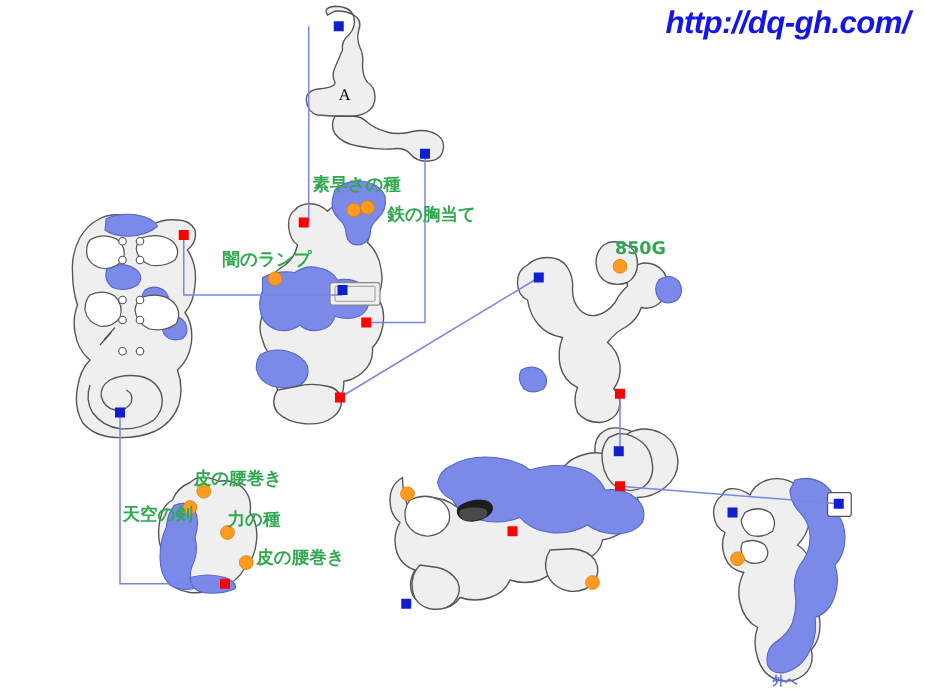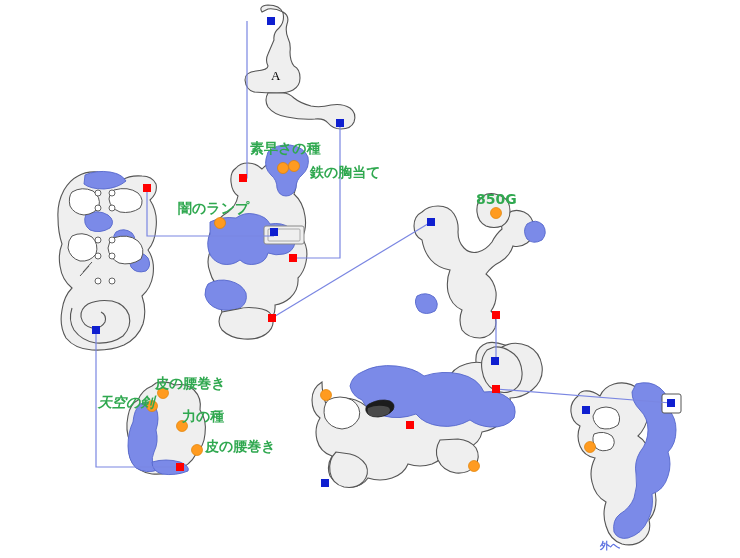--- a/index.html
+++ b/index.html
@@ -251,21 +251,22 @@
         <circle cx="590" cy="447" r="5.5" fill="#ff9b20" stroke="#e07f00" stroke-width="0.7"></circle>
       </g>
 
   </svg>
 
   <div id="label-layer">
       <div class="lbl lbl-room" style="left: 271px; top: 70px;">A</div>
       <div class="lbl lbl-item" style="left: 250px; top: 143px;">素早さの種</div>
       <div class="lbl lbl-item" style="left: 310px; top: 167px; text-align: center;">鉄の胸当て</div>
       <div class="lbl lbl-item" style="left: 178px; top: 203px; text-align: right;">闇のランプ</div>
-      <div class="lbl lbl-gold" style="left: 476px; top: 194px;">850G</div>
+      <div class="lbl lbl-gold" style="left: 492px; top: 194px;">850G</div>
       <div class="lbl lbl-item" style="left: 155px; top: 378px;">皮の腰巻き</div>
-      <div class="lbl lbl-item" style="left: 98px; top: 397px; font-style: italic;">天空の剣</div>
+      <div class="lbl lbl-item" style="left: 98px; top: 407px;">天空の剣</div>
       <div class="lbl lbl-item" style="left: 182px; top: 411px;">力の種</div>
       <div class="lbl lbl-item" style="left: 205px; top: 441px;">皮の腰巻き</div>
-      <div class="lbl lbl-exit" style="left: 600px; top: 540px;">外へ</div>
+      <div class="lbl lbl-exit" style="left: 618px; top: 540px;">外へ</div>
     </div>
 
+  <div id="watermark">http://dq-gh.com/</div>
 </div>
 
 </body></html>

